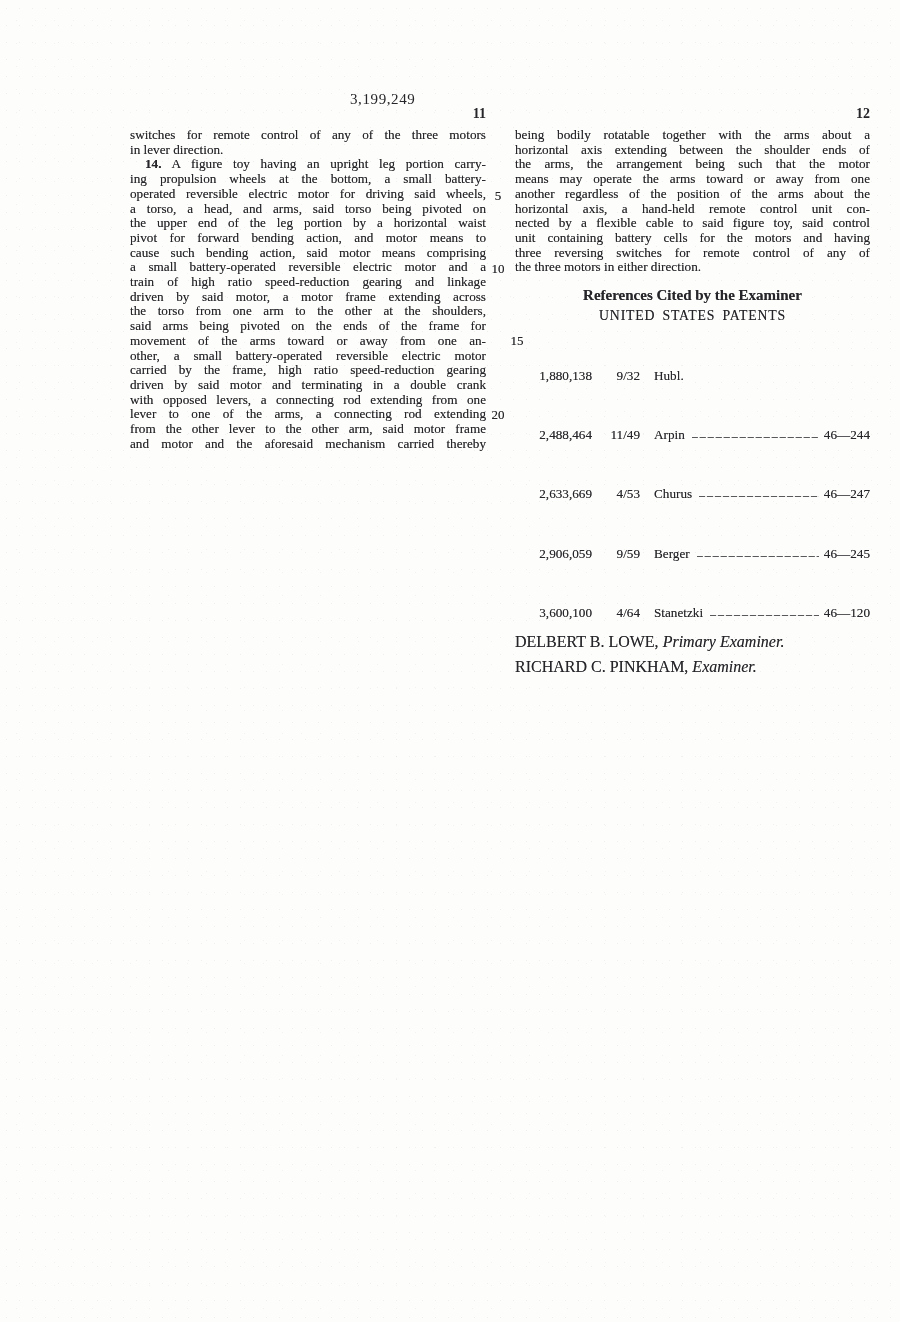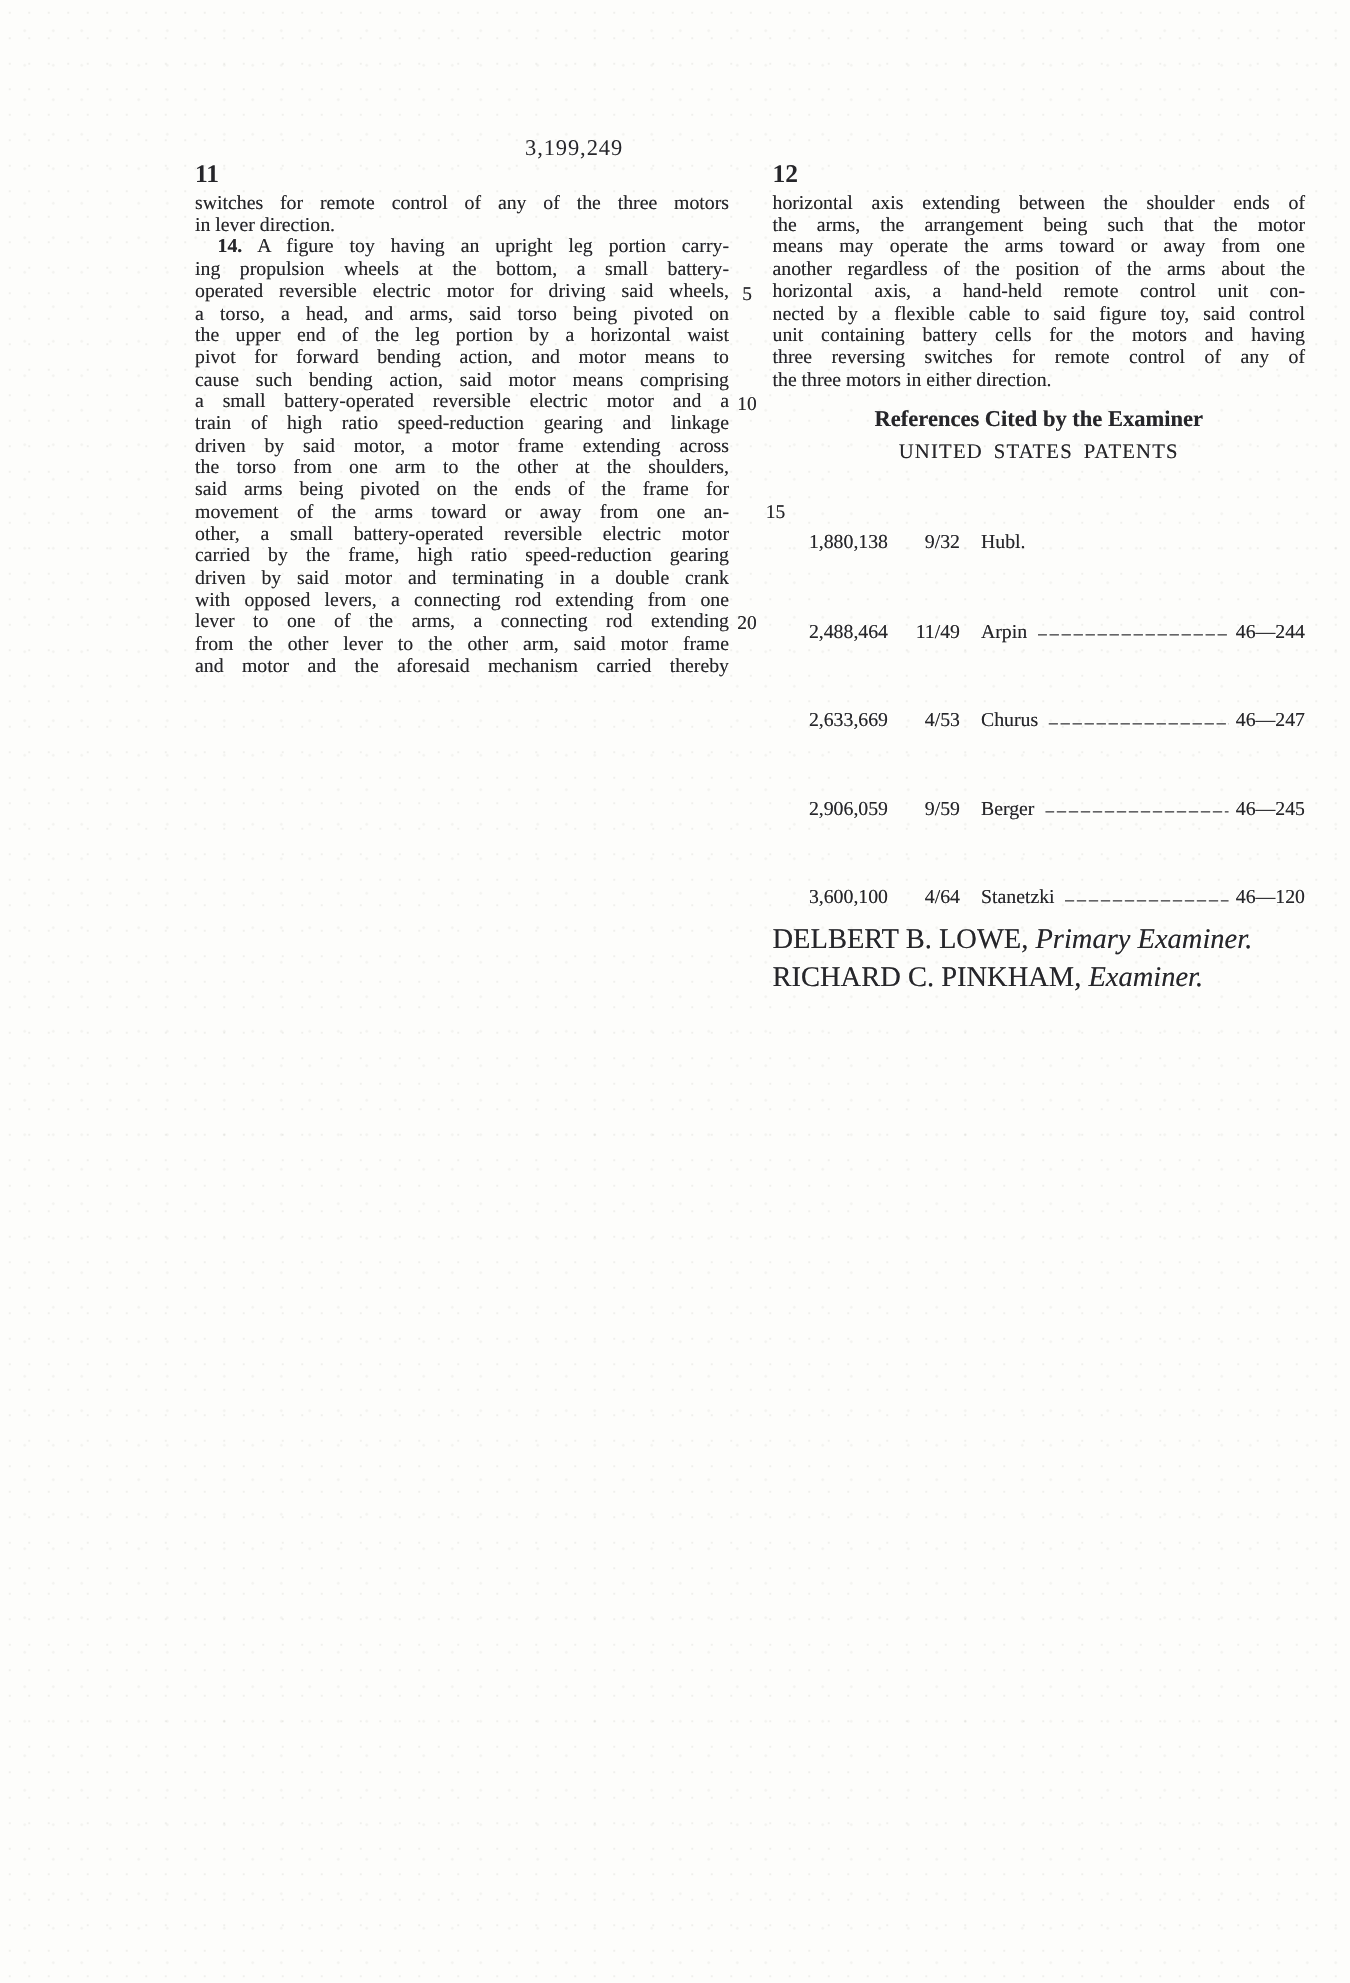--- a/index.html
+++ b/index.html
@@ -16,21 +16,21 @@
     position: relative;
     overflow: hidden;
   }
   .page { position: absolute; inset: 0; }
   .patent-number {
     position: absolute; top: 91px; left: 350px; width: 300px;
     text-align: left; font-size: 15px; letter-spacing: 0.6px;
   }
   .col-num {
     position: absolute; top: 106px; width: 356px;
-    text-align: left; font-size: 17px; font-weight: bold;
+    text-align: right; font-size: 14px; font-weight: bold;
   }
   .col-num.left  { left: 130px; }
   .col-num.right { left: 515px; width: 355px; }
 
   .column { position: absolute; top: 128px; }
   .column.left  { left: 130px; width: 356px; }
   .column.right { left: 515px; width: 355px; }
 
   .tline {
     font-size: 13.2px; line-height: 14.7px;
@@ -71,21 +71,21 @@
   .ref-name { padding-left: 14px; flex: 0 0 auto; white-space: nowrap; }
   .ref-leader {
     flex: 1 1 auto; overflow: hidden; white-space: nowrap;
     letter-spacing: 2px; font-size: 12px;
     position: relative; top: -2px;
     margin: 0 5px 0 7px;
   }
   .ref-class { flex: 0 0 auto; white-space: nowrap; text-align: right; }
 
   .examiner-line {
-    font-size: 19px; line-height: 16px;
+    font-size: 16px; line-height: 16px;
     text-align: left; text-shadow: 0 0 0.4px rgba(45,45,50,0.55);
   }
   .examiner-line.first { margin-top: 14px; }
   .examiner-line.second { margin-top: 9px; }
   .examiner-title { font-style: italic; }
 </style>
 </head>
 <body>
 
 <div class="page">
@@ -141,20 +141,21 @@
 
         <div class="tline">from the other lever to the other arm, said motor frame</div>
 
         <div class="tline">and motor and the aforesaid mechanism carried thereby</div>
       </div>
   </div>
 
   <div class="column right">
     <div>
 
+        <div class="tline">being bodily rotatable together with the arms about a</div>
 
         <div class="tline">horizontal axis extending between the shoulder ends of</div>
 
         <div class="tline">the arms, the arrangement being such that the motor</div>
 
         <div class="tline">means may operate the arms toward or away from one</div>
 
         <div class="tline">another regardless of the position of the arms about the</div>
 
         <div class="tline">horizontal axis, a hand-held remote control unit con-</div>

